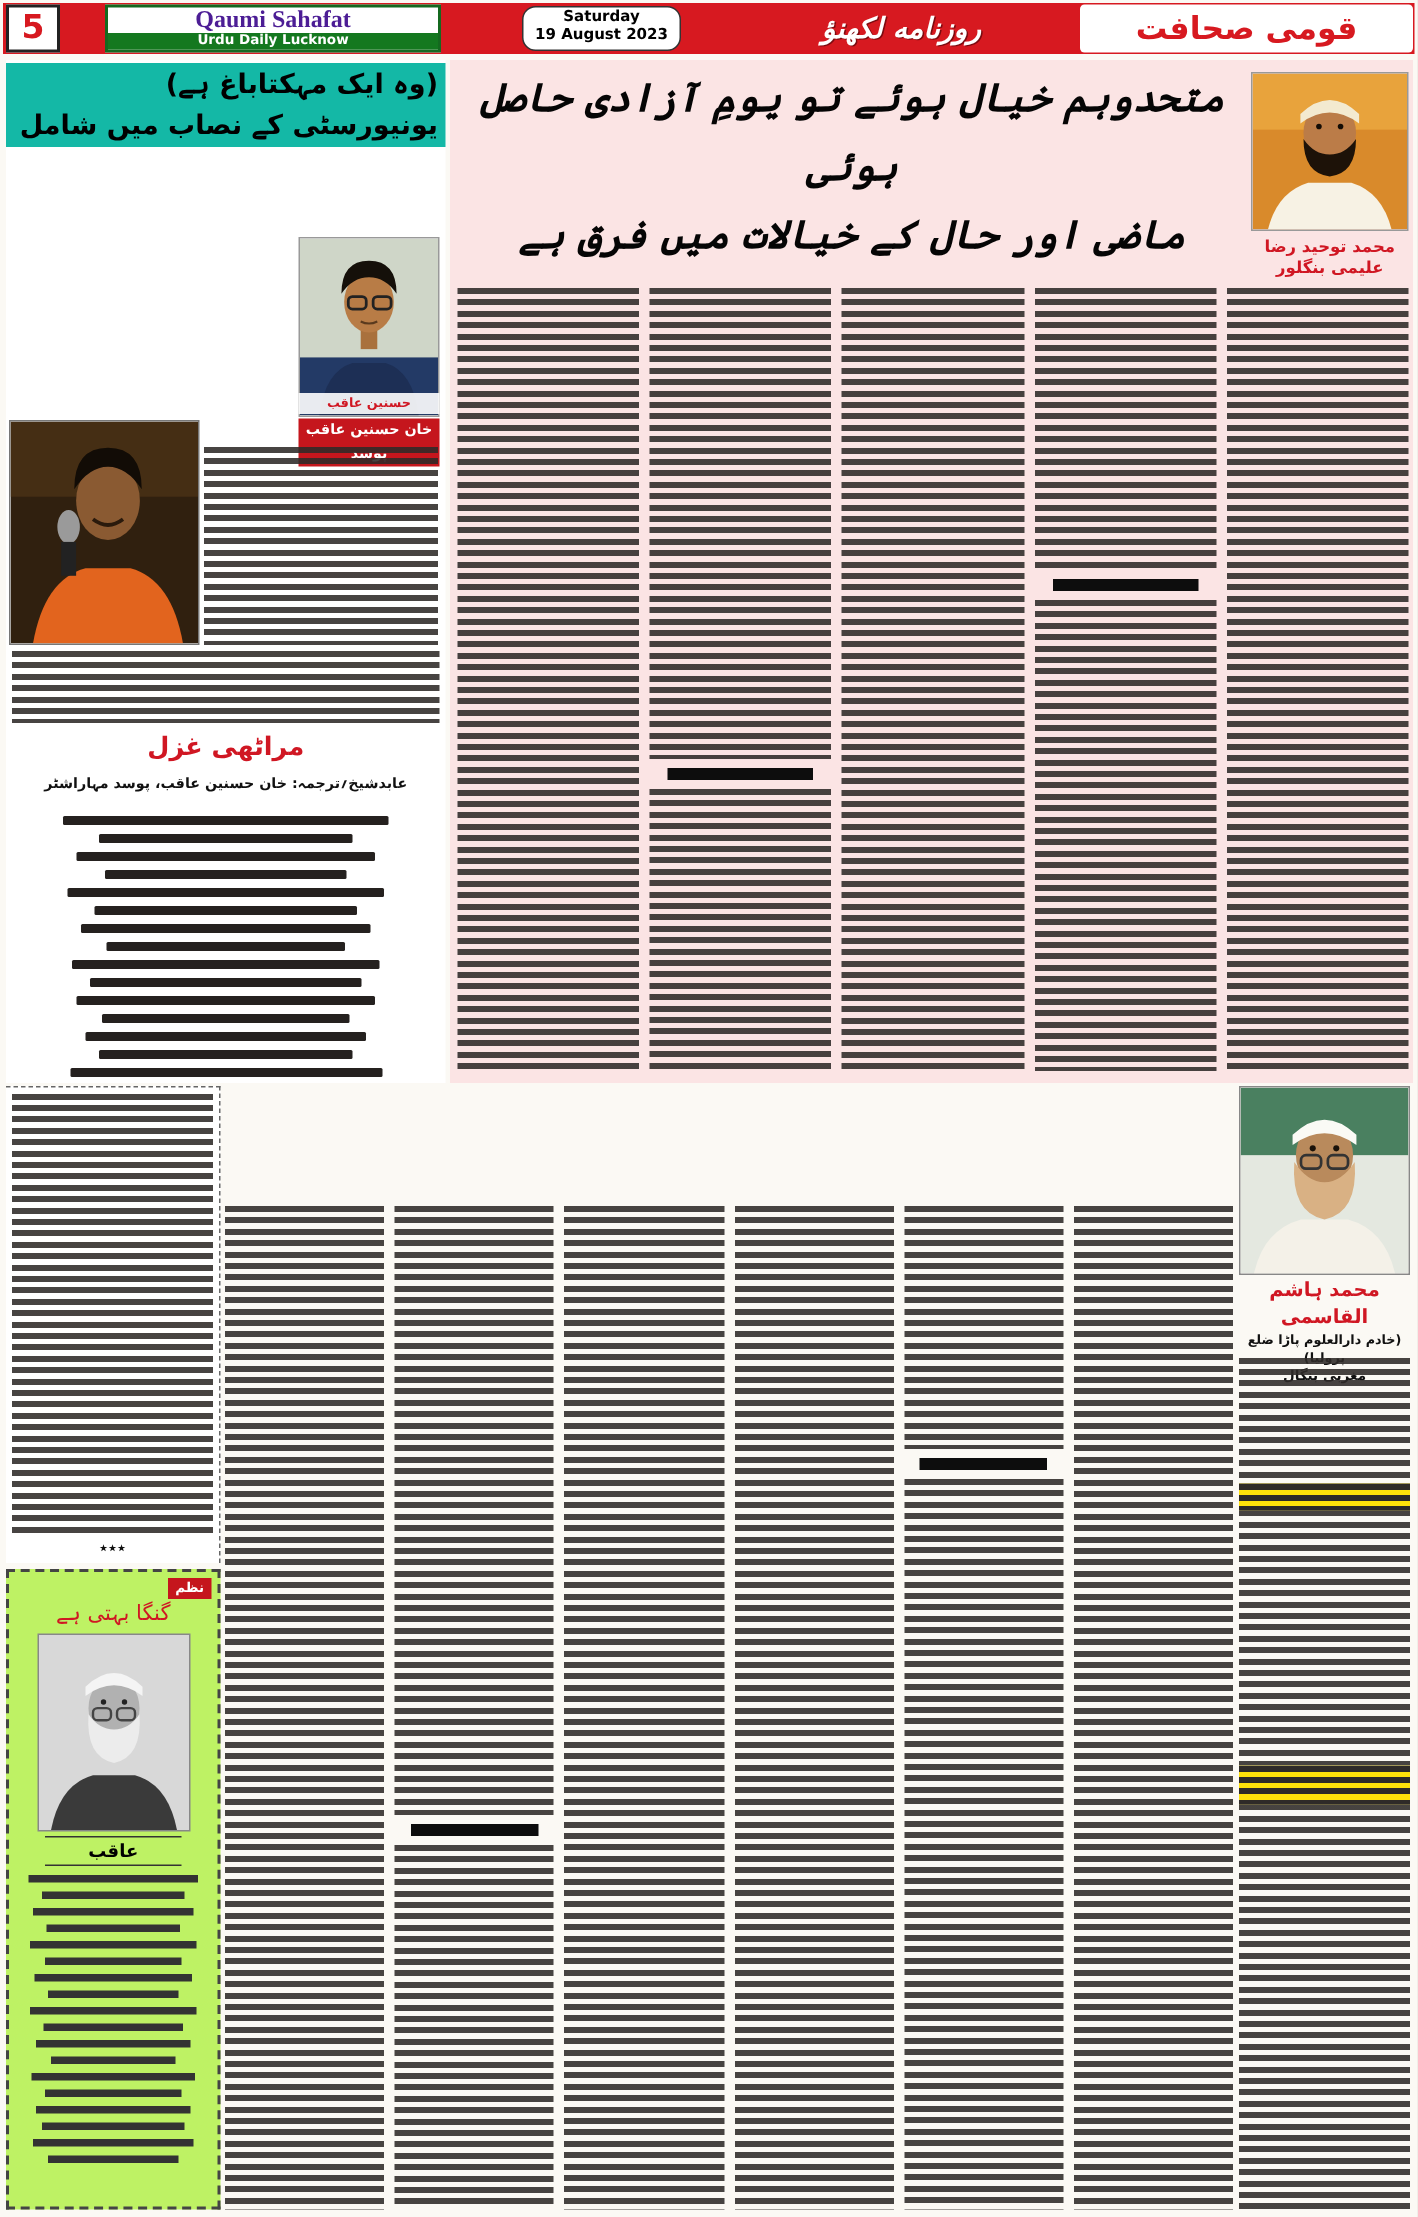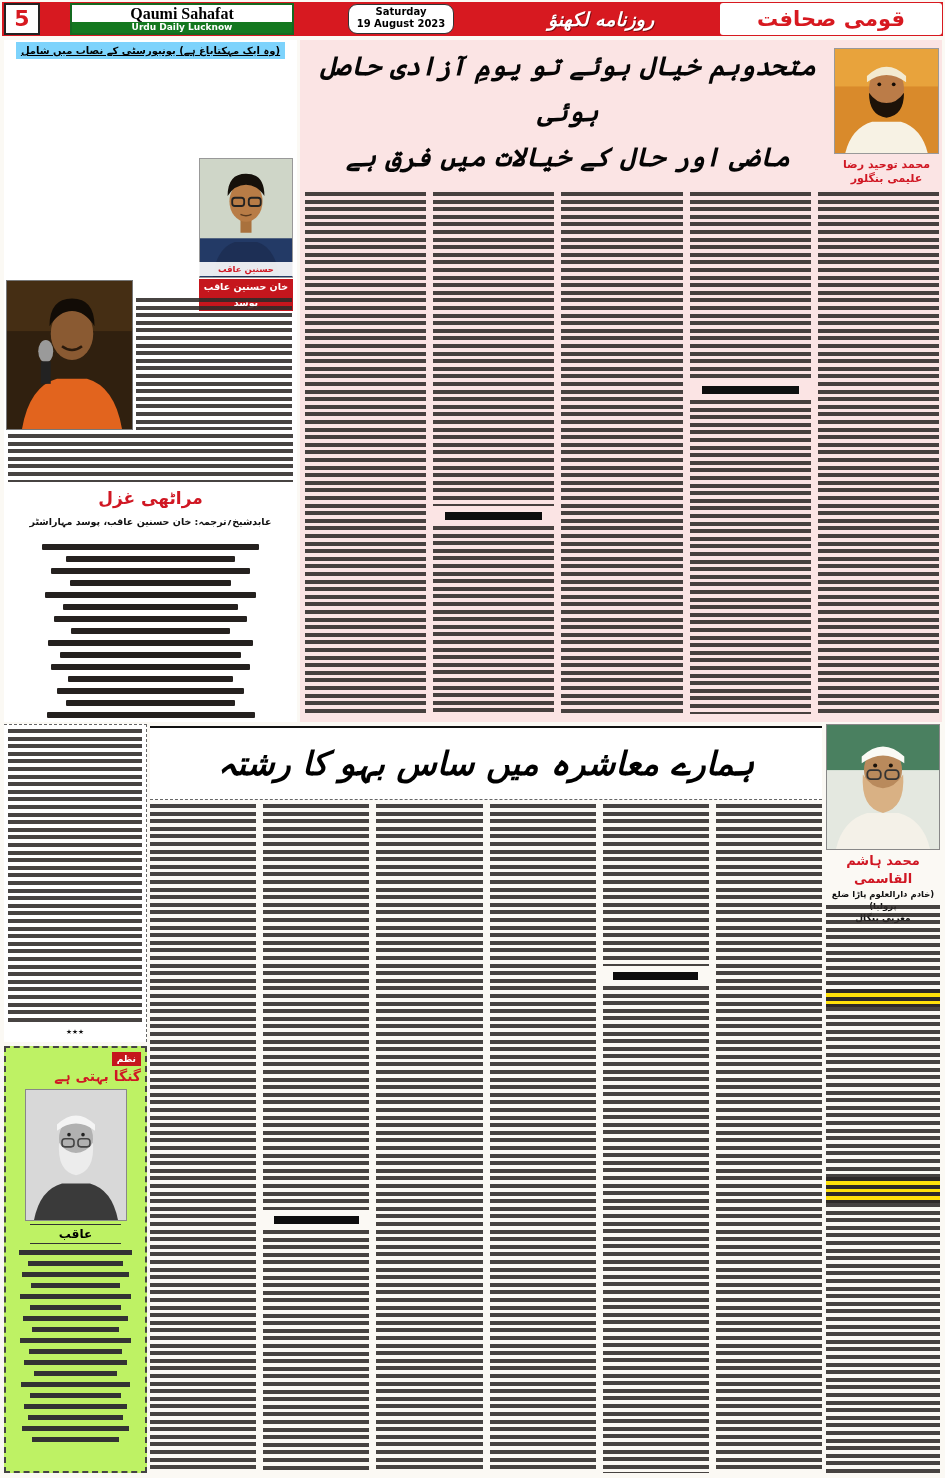--- a/index.html
+++ b/index.html
@@ -5,40 +5,40 @@
   * { margin:0; padding:0; box-sizing:border-box; }
   html,body { background:#e9e6df; }
   body { font-family:"DejaVu Sans", sans-serif; }
   .page { position:relative; width:945px; height:1478px; margin:0 auto; background:#fbf9f4; overflow:hidden; direction:rtl; }
 
   
   .masthead { position:absolute; left:2px; top:2px; width:941px; height:34px; background:#d71920; }
   .pagenum { position:absolute; left:2px; top:1px; width:36px; height:32px; background:#fff; border:2px solid #222;
              color:#d71920; font-weight:bold; font-size:22px; text-align:center; line-height:28px; }
   .logo { position:absolute; left:68px; top:1px; width:224px; height:32px; background:#fff; border:2px solid #14691f; text-align:center; }
-  .logo-name { font-family:"Liberation Serif", serif; color:#000000; font-weight:bold; font-size:16px; line-height:17px; }
+  .logo-name { font-family:"Liberation Serif", serif; color:#4c1d95; font-weight:bold; font-size:16px; line-height:17px; }
   .logo-sub { background:#14781f; color:#fff; font-size:9px; font-weight:bold; line-height:11px; }
   .datebox { position:absolute; left:346px; top:2px; width:106px; height:30px; background:#fff; border:1px solid #333;
              border-radius:9px; text-align:center; font-weight:bold; }
   .datebox .d1 { font-size:10px; line-height:13px; }
   .datebox .d2 { font-size:10px; line-height:12px; }
   .urdu-logo { position:absolute; left:516px; top:2px; width:166px; height:30px; color:#fff; font-weight:bold; font-style:italic;
                font-size:19px; text-align:center; line-height:30px; text-shadow:1px 1px 0 #7c0b10; }
   .section-title { position:absolute; left:718px; top:1px; width:222px; height:32px; background:#fff; color:#d71920;
                    font-weight:bold; font-size:21px; text-align:center; line-height:32px; border-radius:3px; }
 
   
   .sim { background-image:repeating-linear-gradient(to bottom,#2e2a28 0px,#2e2a28 4px,transparent 4px,transparent 7.6px); opacity:.88; }
   .fill { flex:1; }
   .hbar { height:8px; background:#0d0d0d; margin:6px 10%; }
 
   
   .tl-sec { position:absolute; left:4px; top:40px; width:293px; height:682px; background:#fff; }
   .tl-head { color:#d01723; font-weight:bold; font-size:16px; text-align:center; padding:6px 2px 2px; line-height:1.55; }
-  .tl-sub { display:table; margin:2px auto 0; background:#7dd3fc; font-weight:bold; font-size:10px; padding:1px 5px; line-height:1.5;text-decoration:underline; }
+  .tl-sub { display:table; margin:2px auto 0; background:#14b8a6; font-weight:bold; font-size:18px; padding:1px 5px; line-height:1.5; }
   .tlA { position:absolute; left:4px; top:122px; width:186px; height:116px; display:flex; flex-direction:column; }
   .tl-lead { font-weight:bold; font-size:11px; line-height:14px; }
   .tlB { position:absolute; left:132px; top:258px; width:156px; height:132px; }
   .tlC { position:absolute; left:4px; top:394px; width:285px; height:48px; }
   .portrait { position:absolute; right:4px; top:118px; width:94px; height:120px; border:1px solid #999; overflow:hidden; }
   .portrait-label { position:absolute; right:4px; top:222px; width:94px; background:rgba(255,255,255,.9); color:#d01723;
                     font-size:8.5px; font-weight:bold; text-align:center; line-height:14px; }
   .pcaption { position:absolute; right:4px; top:239px; width:94px; background:#c5161d; color:#fff; font-size:9.5px;
               font-weight:bold; text-align:center; line-height:16px; }
   .singer { position:absolute; left:2px; top:240px; width:127px; height:150px; overflow:hidden; border:1px solid #777; }
@@ -74,21 +74,21 @@
            grid-template-columns:repeat(6,1fr); gap:7px; }
   .bcol { display:flex; flex-direction:column; }
   .rightcol { position:absolute; left:826px; top:905px; width:114px; height:568px; border-left:none;
               display:flex; flex-direction:column; }
   .ysim { background-color:#ffe10a; background-image:repeating-linear-gradient(to bottom,#2e2a28 0px,#2e2a28 4px,transparent 4px,transparent 7.6px); }
 
   
   .gbox { position:absolute; left:4px; top:1046px; width:143px; height:427px; background:#bef264;
           border:2px dashed #444; padding:4px; }
   .glabel { display:table; margin:0 0 0 auto; color:#fff; background:#c5161d; font-size:9px; font-weight:bold; padding:0 5px; line-height:14px; }
-  .gtitle { color:#d01723; font-weight:bold; font-size:14px; line-height:20px; }
+  .gtitle { color:#d01723; font-weight:normal; font-size:14px; text-align:center; line-height:20px; }
   .gphoto { width:102px; height:132px; margin:3px auto; border:1px solid #888; overflow:hidden;
             filter:grayscale(1); }
   .gauthor { text-align:center; font-weight:bold; font-size:12px; border-top:1px solid #333; border-bottom:1px solid #333;
              width:70%; margin:2px auto; line-height:18px; }
   .gl { height:5px; background:#333; margin:6px auto; }
 
   figure { margin:0; } svg { display:block; width:100%; height:100%; }
 </style>
 </head>
 <body>
@@ -206,21 +206,20 @@
           <div class="sim fill"></div>
         </div>
     </div>
   </section>
 
   <aside class="midleft">
     <div class="sim fill"></div>
     <div class="endmark">٭٭٭</div>
   </aside>
 
-  <h1 class="soc-head">ہمارے معاشرہ میں ساس بہو کا رشتہ</h1>
 
   <figure class="soc-photo">
     <svg viewBox="0 0 100 110" preserveAspectRatio="none">
       <rect width="100" height="110" fill="#e4e8e0"></rect>
       <rect width="100" height="40" fill="#4a8060"></rect>
       <path d="M8,110 Q14,84 36,78 L64,78 Q86,84 92,110 Z" fill="#f4f1e8"></path>
       <ellipse cx="50" cy="40" rx="17" ry="20" fill="#b98a5c"></ellipse>
       <path d="M32,44 Q30,74 50,78 Q70,74 68,44 Q60,56 50,56 Q40,56 32,44 Z" fill="#d9b184"></path>
       <path d="M31,28 Q50,10 69,28 L69,34 Q50,20 31,34 Z" fill="#fafaf5"></path>
       <circle cx="43" cy="36" r="1.8" fill="#1a120a"></circle>

